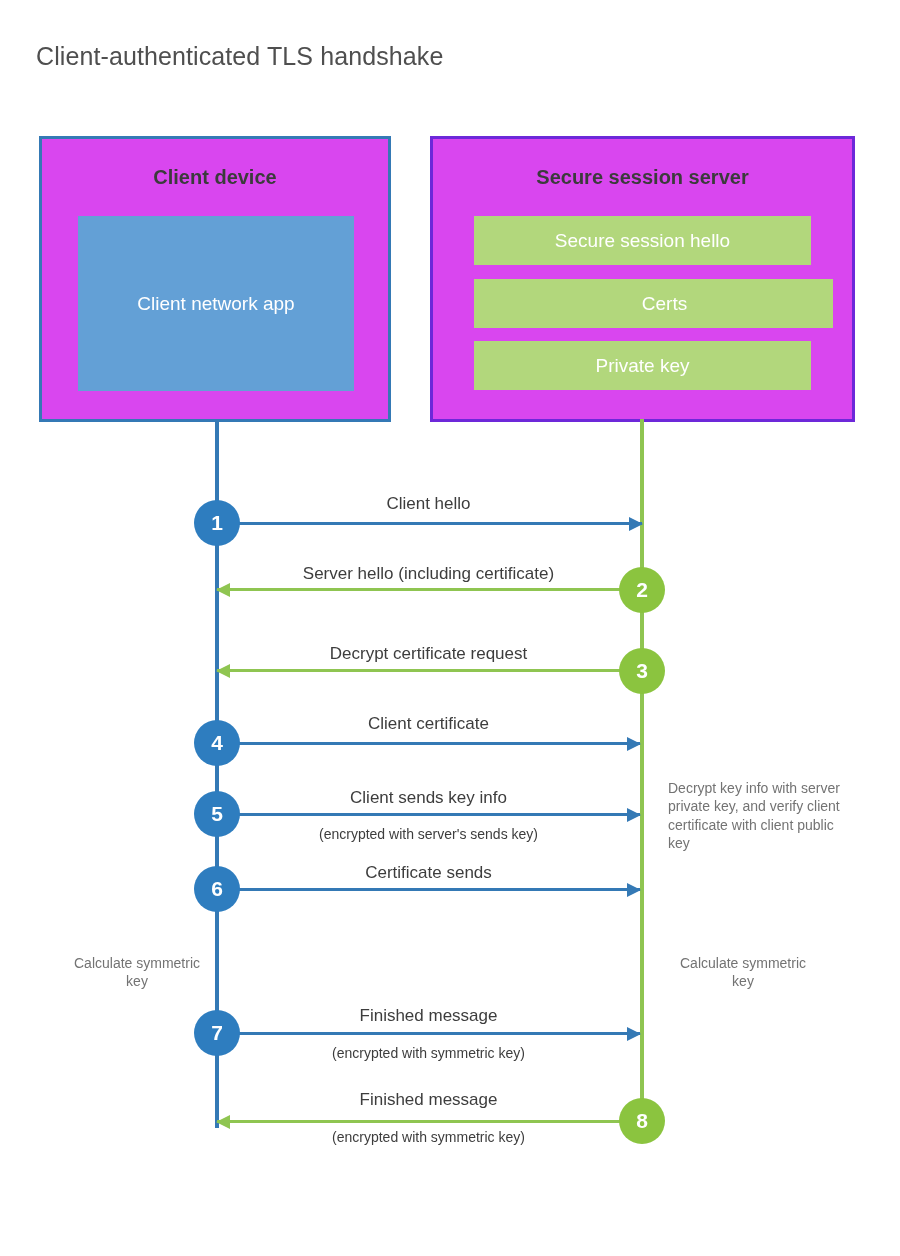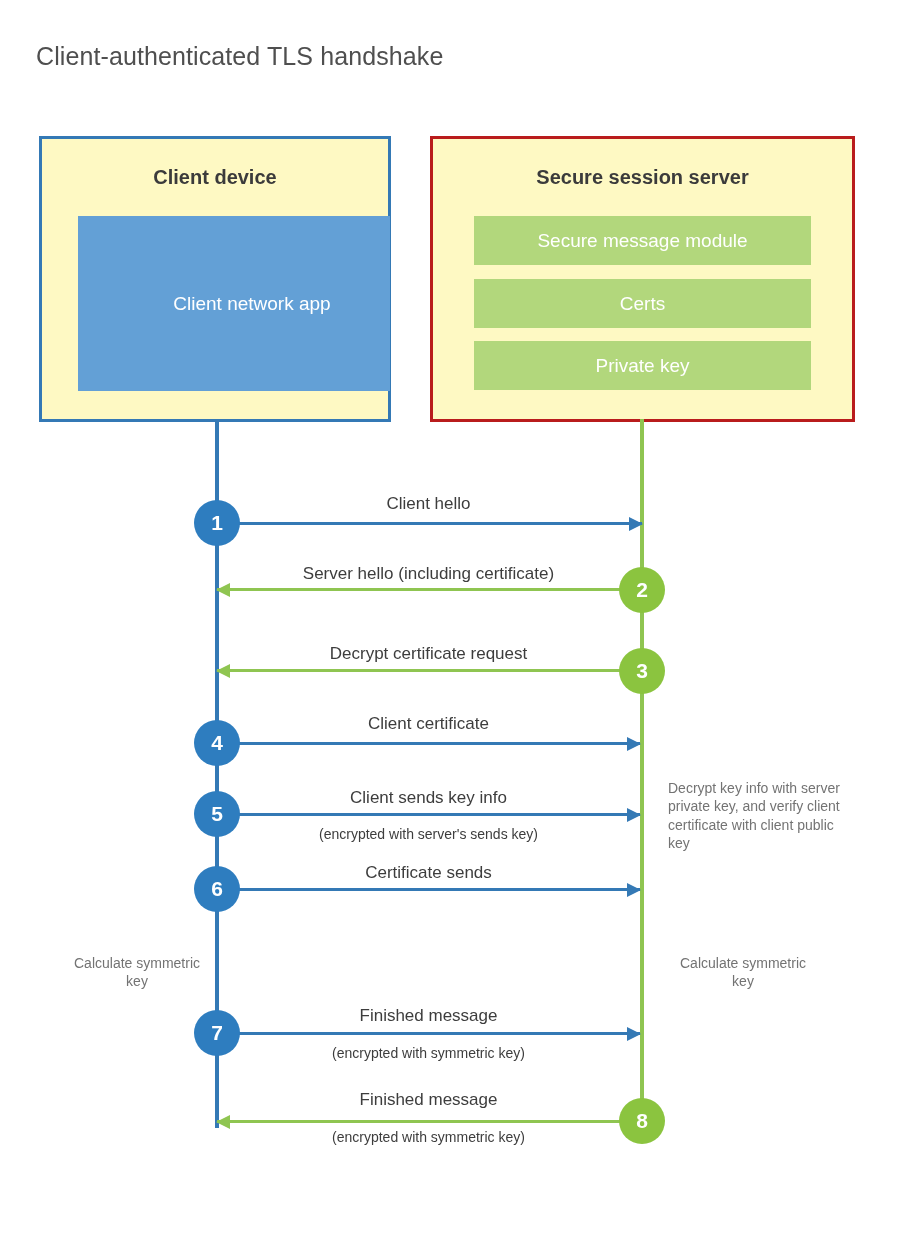--- a/index.html
+++ b/index.html
@@ -32,36 +32,36 @@
     font-size: 25px;
     font-weight: 400;
     color: #4f4f4f;
     letter-spacing: 0.1px;
     white-space: nowrap;
   }
 
   
   .party-box {
     position: absolute;
-    background: #fef9c3;
+    background: #d946ef;
     box-sizing: border-box;
   }
   #client-device-box {
     left: 39px;
     top: 120px;
     width: 352px;
     height: 286px;
     border: 3px solid #3479B5;
   }
   #secure-session-server-box {
     left: 430px;
     top: 120px;
     width: 425px;
     height: 286px;
-    border: 3px solid #b91c1c;
+    border: 3px solid #6d28d9;
   }
   .party-title {
     position: absolute;
     left: 0;
     top: 27px;
     width: 100%;
     text-align: center;
     font-size: 20px;
     font-weight: bold;
     color: #3b3b3b;
@@ -75,39 +75,38 @@
     width: 276px;
     height: 175px;
     background: #63A0D6;
     color: #ffffff;
     font-size: 19px;
     display: flex;
     align-items: center;
     justify-content: center;
     text-align: center;
     line-height: 1.35;
-    padding-left: 36px;
   }
 
   
   .server-component {
     position: absolute;
     left: 41px;
     width: 337px;
     height: 49px;
     background: #B2D77C;
     color: #ffffff;
     font-size: 19px;
     display: flex;
     align-items: center;
     justify-content: center;
     text-align: center;
   }
   #server-component-0 { top: 77px; }
-  #server-component-1 { top: 140px; }
+  #server-component-1 { top: 140px; padding-left: 22px; }
   #server-component-2 { top: 202px; }
 
   
   .lifeline {
     position: absolute;
     width: 4px;
   }
   #client-lifeline {
     left: 215px;
     top: 403px;
@@ -195,21 +194,21 @@
 
   <div id="page-title">Client-authenticated TLS handshake</div>
 
   <div class="party-box" id="client-device-box">
     <div class="party-title">Client device</div>
     <div id="client-network-app">Client network app</div>
   </div>
 
   <div class="party-box" id="secure-session-server-box">
     <div class="party-title">Secure session server</div>
-    <div class="server-component" id="server-component-0">Secure message module</div>
+    <div class="server-component" id="server-component-0">Secure session hello</div>
     <div class="server-component" id="server-component-1">Certs</div>
     <div class="server-component" id="server-component-2">Private key</div>
   </div>
 
   <div class="lifeline" id="client-lifeline"></div>
   <div class="lifeline" id="server-lifeline"></div>
 
   <div class="message-label" style="left:217px; top:478px; width:423px;">Client hello</div>
   <div class="message-arrow arrow-blue" style="left:217px; top:506px; width:425px;">
     <span class="arrow-head right"></span>

